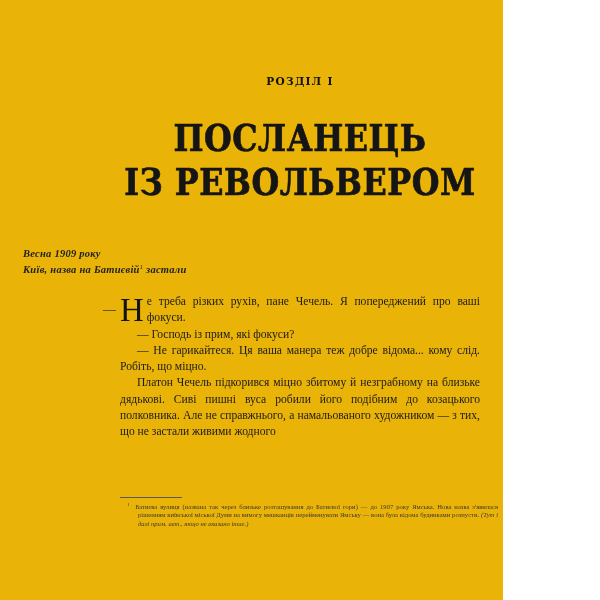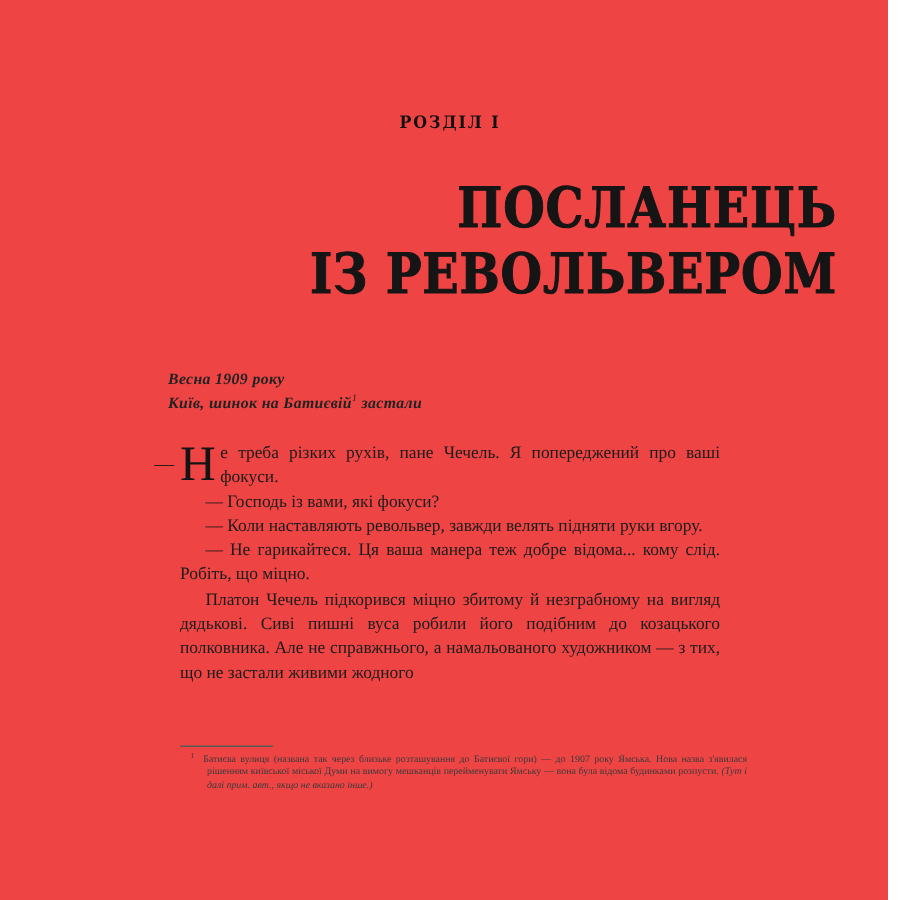--- a/index.html
+++ b/index.html
@@ -9,24 +9,24 @@
   body {
     width: 600px;
     height: 600px;
     background: #ffffff;
     font-family: "Liberation Serif", "DejaVu Serif", serif;
     color: #1c1c1c;
     overflow: hidden;
   }
   .page {
     position: relative;
-    width: 592px;
+    width: 503px;
     height: 600px;
     box-sizing: border-box;
-    background: #ef4444;
+    background: #eab308;
   }
 
   
   .chapter-label {
     position: absolute;
     left: 0;
     top: 74px;
     width: 600px;
     text-align: center;
     font-family: "DejaVu Serif", "Liberation Serif", serif;
@@ -36,21 +36,21 @@
     color: #111111;
     transform: scaleX(0.92);
   }
 
   
   .title-block {
     position: absolute;
     left: 0;
     top: 116px;
     width: 600px;
-    text-align: right;
+    text-align: center;
   }
   .title-line {
     font-family: "DejaVu Serif", "Liberation Serif", serif;
     font-weight: bold;
     font-size: 37px;
     line-height: 44px;
     letter-spacing: 0.6px;
     color: #151515;
     transform: scaleX(0.86);
     -webkit-text-stroke: 0.7px #151515;
@@ -155,28 +155,27 @@
 
   <div class="chapter-label">РОЗДІЛ I</div>
 
   <div class="title-block">
     <div class="title-line">ПОСЛАНЕЦЬ</div>
     <div class="title-line">ІЗ РЕВОЛЬВЕРОМ</div>
   </div>
 
   <div class="epigraph">
     <div>Весна 1909 року</div>
-    <div><span>Київ, шинок на Батиєвій</span><sup>1</sup><span> застали</span></div>
+    <div><span>Київ, назва на Батиєвій</span><sup>1</sup><span> застали</span></div>
   </div>
 
   <div class="body-text">
     <p class="first"><span class="dropcap-dash">—</span><span class="dropcap">Н</span><span>е треба різких рухів, пане Чечель. Я попереджений про ваші фокуси.</span></p>
-    <p>— Господь із вами, які фокуси?</p>
-    <p>— Коли наставляють револьвер, завжди велять підняти руки вгору.</p>
+    <p>— Господь із прим, які фокуси?</p>
     <p>— Не гарикайтеся. Ця ваша манера теж добре відома... кому слід. Робіть, що міцно.</p>
-    <p>Платон Чечель підкорився міцно збитому й незграбному на вигляд дядькові. Сиві пишні вуса робили його подібним до козацького полковника. Але не справжнього, а намальованого художником — з тих, що не застали живими жодного</p>
+    <p>Платон Чечель підкорився міцно збитому й незграбному на близьке дядькові. Сиві пишні вуса робили його подібним до козацького полковника. Але не справжнього, а намальованого художником — з тих, що не застали живими жодного</p>
   </div>
 
   <div class="footnote-rule"></div>
 
   <div class="footnote"><sup>1</sup><span>Батиєва вулиця (названа так через близьке розташування до Батиєвої гори) — до 1907 року Ямська. Нова назва з'явилася рішенням київської міської Думи на вимогу мешканців перейменувати Ямську — вона була відома будинками розпусти. </span><i>(Тут і далі прим. авт., якщо не вказано інше.)</i></div>
 
 </div>
 
 </body></html>

